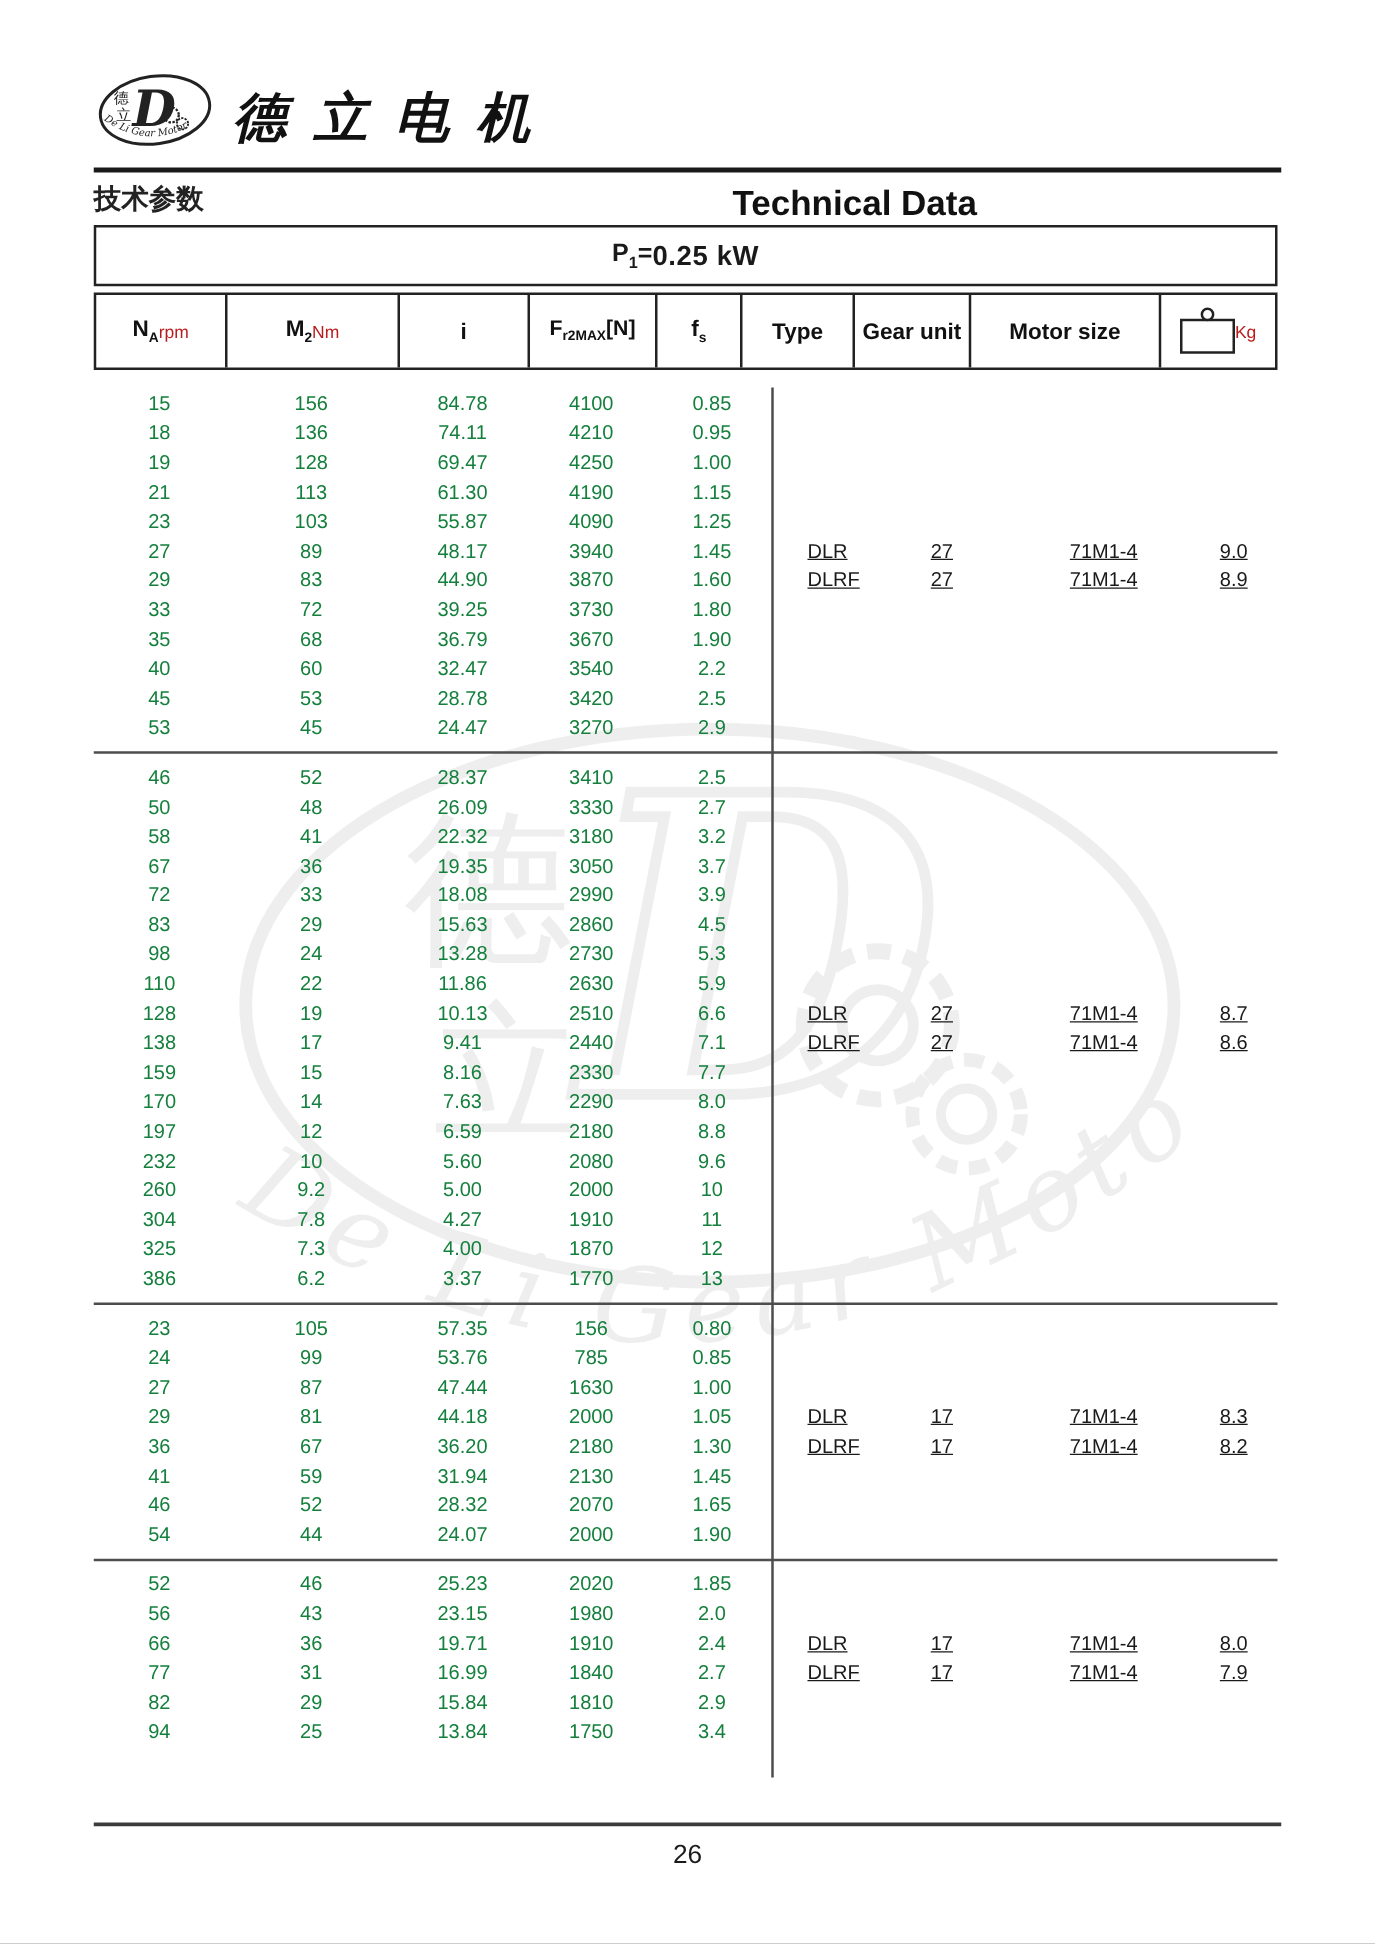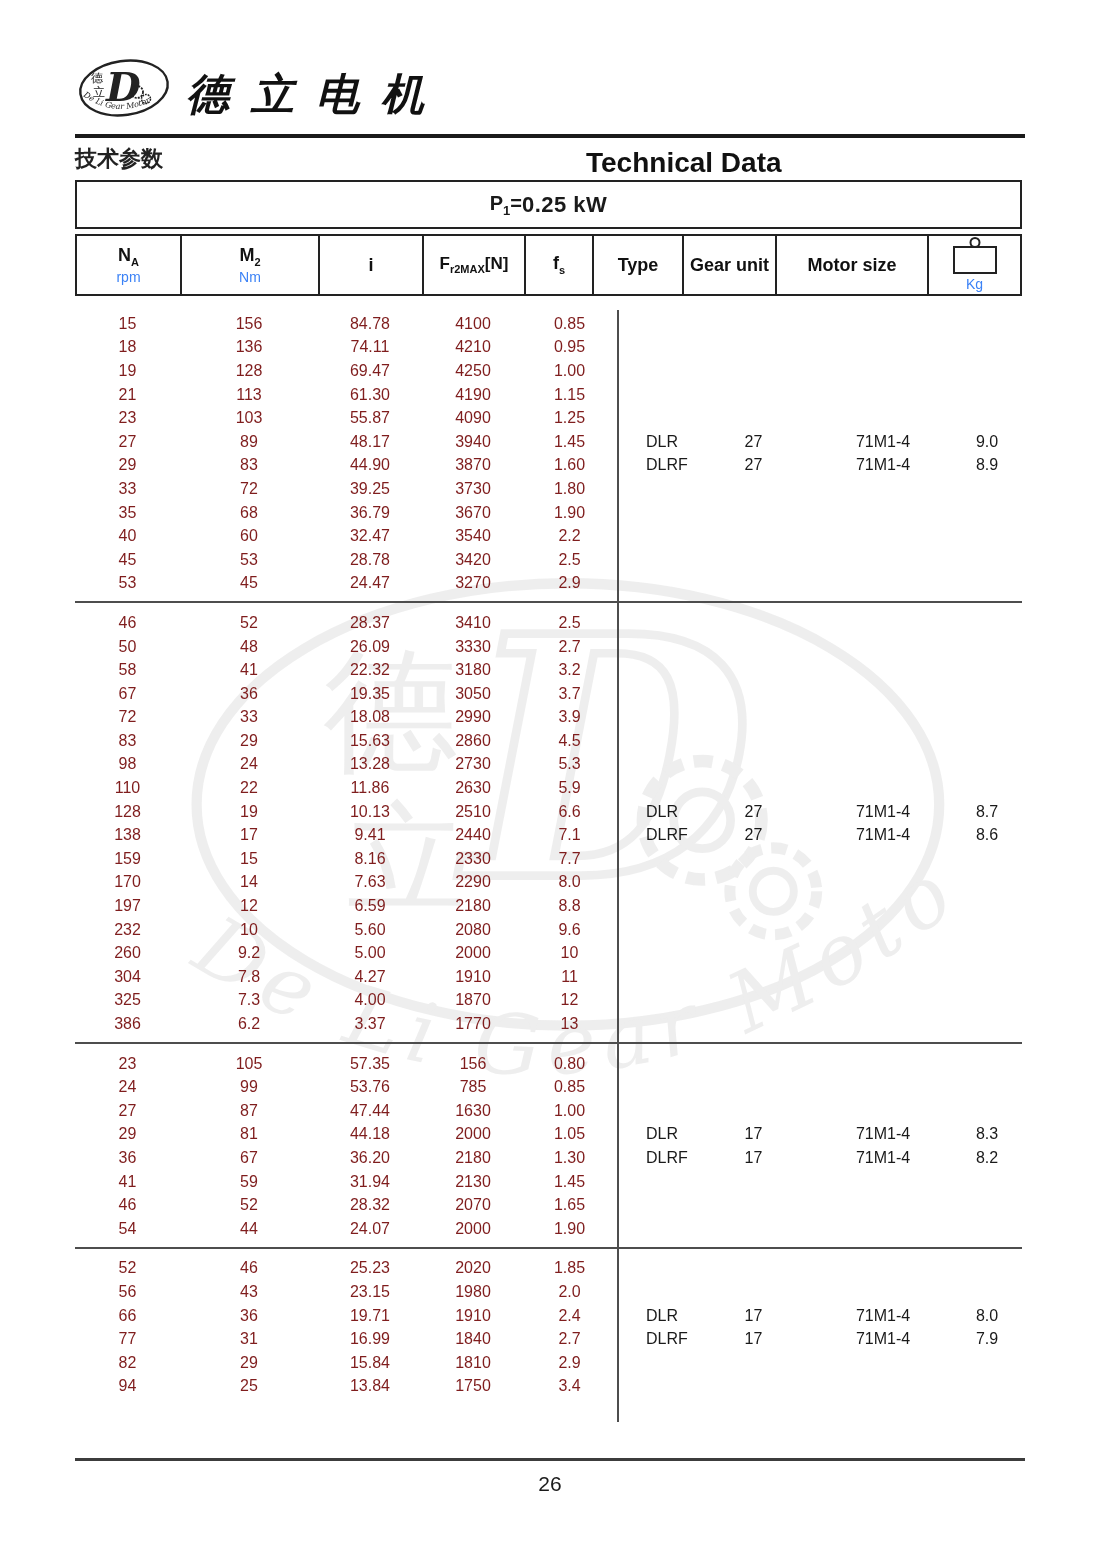--- a/index.html
+++ b/index.html
@@ -33,48 +33,48 @@
   .power-pre sub { font-size:13px; }
   .power-val { font-size:22px; font-weight:bold; letter-spacing:0.5px; }
 
   
   .header-table {
     position:absolute; left:75px; top:234px; width:947px; height:62px;
     border:2px solid #222; box-sizing:border-box; display:flex;
   }
   .hcell {
     border-right:2px solid #222; box-sizing:border-box;
-    display:flex; flex-direction:column; align-items:center; justify-content:center;
+    display:flex; flex-direction:row; align-items:center; justify-content:center;
     line-height:1.15;
   }
   .hcell:last-child { border-right:none; flex:1; }
   .hc1{width:105px} .hc2{width:138px} .hc3{width:104px} .hc4{width:102px}
   .hc5{width:68px}  .hc6{width:90px}  .hc7{width:93px}  .hc8{width:152px}
   .h-main { font-size:18px; font-weight:bold; color:#111; }
   .h-main sub { font-size:11px; font-weight:bold; }
   .h-fr { font-size:17px; }
-  .h-unit { font-size:14px; font-weight:normal; color:#3b82f6; }
+  .h-unit { font-size:14px; font-weight:normal; color:#b91c1c; }
   .weight-icon { position:relative; width:40px; height:24px; border:2px solid #222; margin-top:9px; margin-bottom:2px; }
   .weight-icon::before {
     content:""; position:absolute; left:50%; top:-11px; transform:translateX(-50%);
     width:7px; height:7px; border:2px solid #222; border-radius:50%; background:#fff;
   }
 
   
   .data-area { position:absolute; left:75px; top:296px; width:947px; }
   .vline { position:absolute; left:542px; top:14px; width:2px; height:1112px; background:#4d4d4d; }
   .section { position:relative; }
   .section.s1 { padding:16px 0 6px 0; }
   .section.s2, .section.s3 { padding:8px 0 6px 0; }
   .section.s4 { padding:8px 0 4px 0; }
   .sep { border-top:2px solid #4d4d4d; height:0; }
-  .drow { display:flex; height:23.6px; align-items:center; font-size:16px; color:#7f1d1d; }
+  .drow { display:flex; height:23.6px; align-items:center; font-size:16px; color:#15803d; }
   .dcell { text-align:center; }
   .w1{width:105px} .w2{width:138px} .w3{width:104px} .w4{width:102px} .w5{width:91px}
-  .spec-line { position:absolute; left:542px; width:405px; height:23.6px; display:flex; align-items:center; font-size:16px; color:#1a1a1a; }
+  .spec-line { position:absolute; left:542px; width:405px; height:23.6px; display:flex; align-items:center; font-size:16px; color:#1a1a1a;text-decoration:underline; }
   .sp-type  { width:90px;  padding-left:29px; box-sizing:border-box; text-align:left; }
   .sp-gear  { width:93px;  text-align:center; }
   .sp-motor { width:152px; text-align:center; padding-left:14px; box-sizing:border-box; }
   .sp-kg    { width:70px;  text-align:center; }
 
   
   .footer-rule { position:absolute; left:75px; top:1458px; width:950px; height:3px; background:#3c3c3c; }
   .page-number { position:absolute; left:0; top:1472px; width:1100px; text-align:center; font-size:21px; color:#1a1a1a; }
 </style>
 </head>

